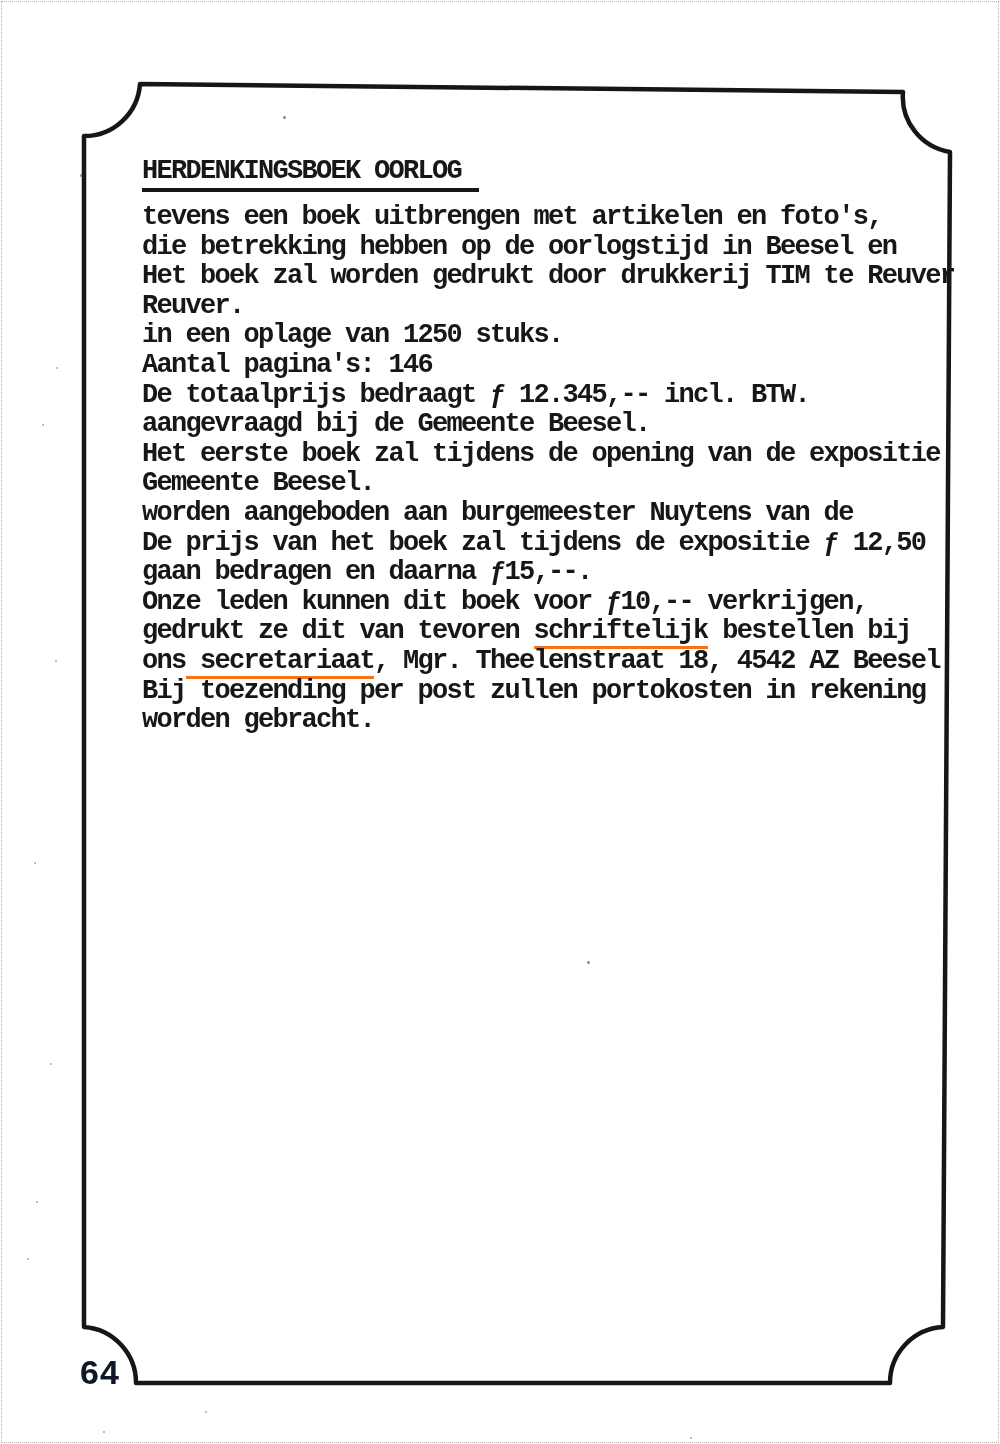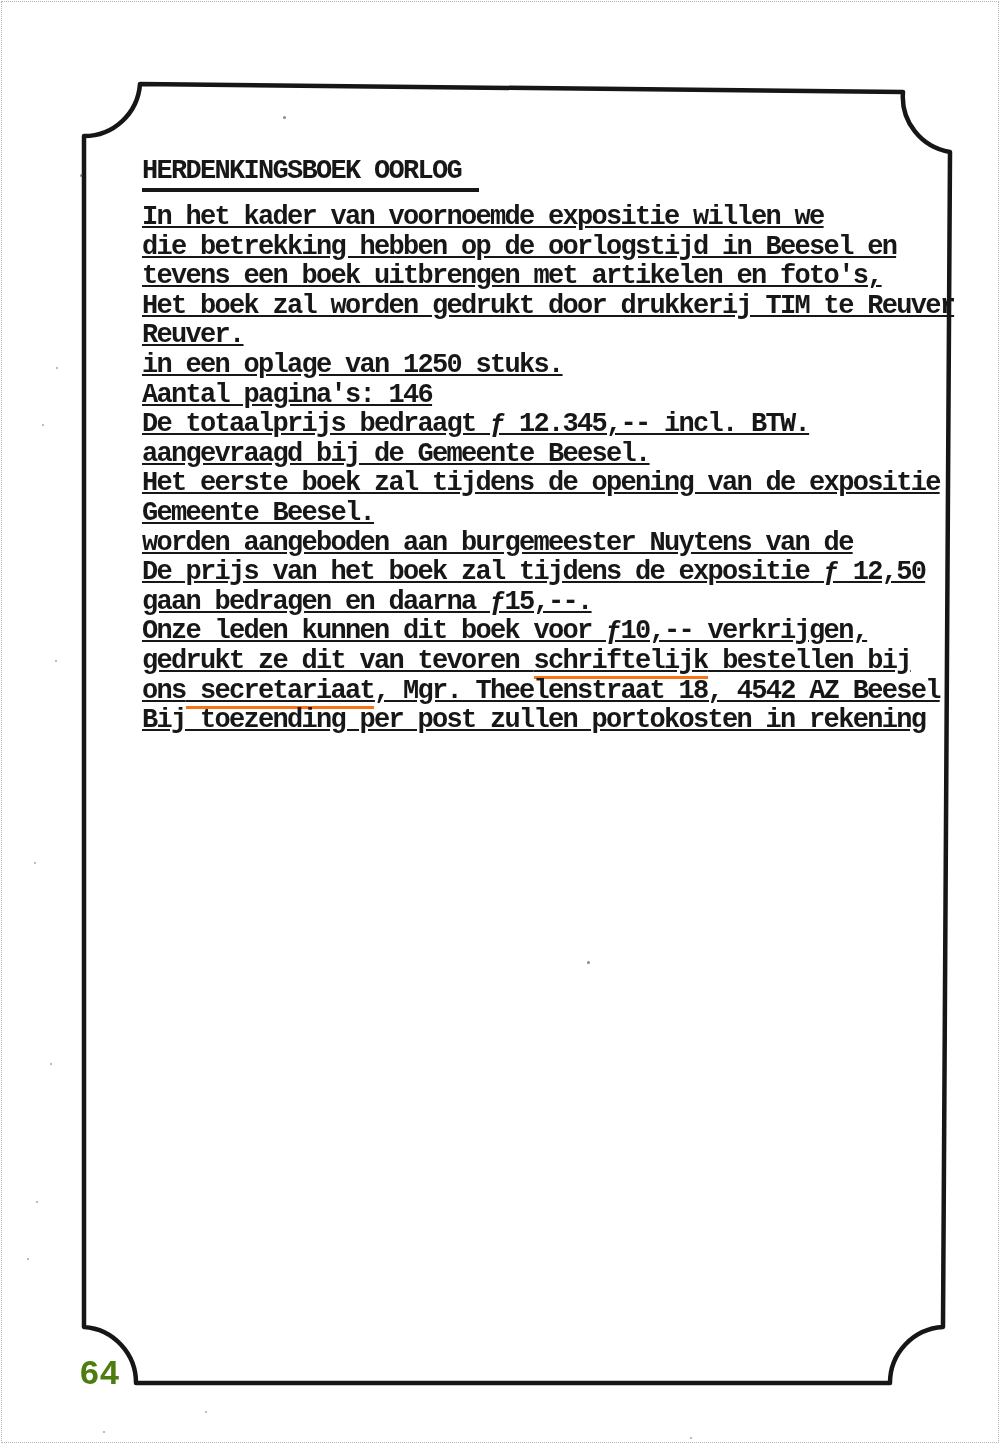--- a/index.html
+++ b/index.html
@@ -27,21 +27,21 @@
   }
   .body-text{
     font:700 27px/29.6px "Liberation Mono","DejaVu Sans Mono",monospace;
     letter-spacing:-1.7px;
   }
   .line{white-space:pre;height:29.6px;}
   .line .u{border-bottom:3px solid #f97316;}
   .page-number{
     position:absolute;left:80px;top:1355px;
     font:700 34px/1 "Liberation Sans","DejaVu Sans",sans-serif;
-    color:#4d7c0f;letter-spacing:1px;
+    color:#0f172a;letter-spacing:1px;
   }
   .sp{position:absolute;width:3px;height:3px;background:#3c3c3c;border-radius:50%;opacity:.6;}
   .sp.s2{width:2px;height:2px;opacity:.45;}
 </style>
 </head>
 <body>
 
 <div class="page">
 
   <div class="scan-edge"></div>
@@ -50,41 +50,41 @@
     <path d="M 140,84 L 903,92
              A 56 56 0 0 0 950,152
              L 943,1327
              A 56 56 0 0 0 890,1383
              L 136,1383
              A 56 56 0 0 0 84,1327
              L 84,136
              A 56 56 0 0 0 140,84 Z" fill="none" stroke="#161616" stroke-width="4.5" stroke-linecap="round" stroke-linejoin="round"></path>
   </svg>
 
-  <div class="content" style="color: rgb(23, 23, 23); text-decoration: underline;">
+  <div class="content" style="color: rgb(23, 23, 23);">
     <h1 class="heading">HERDENKINGSBOEK OORLOG</h1>
     <div class="body-text">
-        <div class="line"><span>In het kader van voornoemde expositie willen we</span></div>
+        <div class="line"><span>tevens een boek uitbrengen met artikelen en foto's,</span></div>
         <div class="line"><span>die betrekking hebben op de oorlogstijd in Beesel en</span></div>
-        <div class="line"><span>tevens een boek uitbrengen met artikelen en foto's,</span></div>
         <div class="line"><span>Het boek zal worden gedrukt door drukkerij TIM te Reuver</span></div>
         <div class="line"><span>Reuver.</span></div>
         <div class="line"><span>in een oplage van 1250 stuks.</span></div>
         <div class="line"><span>Aantal pagina's: 146</span></div>
         <div class="line"><span>De totaalprijs bedraagt ƒ 12.345,-- incl. BTW.</span></div>
         <div class="line"><span>aangevraagd bij de Gemeente Beesel.</span></div>
         <div class="line"><span>Het eerste boek zal tijdens de opening van de expositie</span></div>
         <div class="line"><span>Gemeente Beesel.</span></div>
         <div class="line"><span>worden aangeboden aan burgemeester Nuytens van de</span></div>
         <div class="line"><span>De prijs van het boek zal tijdens de expositie ƒ 12,50</span></div>
         <div class="line"><span>gaan bedragen en daarna ƒ15,--.</span></div>
         <div class="line"><span>Onze leden kunnen dit boek voor ƒ10,-- verkrijgen,</span></div>
         <div class="line"><span>gedrukt ze dit van tevoren </span><span class="u">schriftelijk</span><span> bestellen bij</span></div>
         <div class="line"><span>ons</span><span class="u"> secretariaat</span><span>, Mgr. Theelenstraat 18, 4542 AZ Beesel</span></div>
         <div class="line"><span>Bij toezending per post zullen portokosten in rekening</span></div>
+        <div class="line"><span>worden gebracht.</span></div>
       </div>
   </div>
 
   <div class="page-number">64</div>
 
   <i class="sp" style="left:283px;top:116px;"></i>
   <i class="sp" style="left:80px;top:174px;"></i>
   <i class="sp s2" style="left:56px;top:367px;"></i>
   <i class="sp s2" style="left:42px;top:424px;"></i>
   <i class="sp s2" style="left:55px;top:660px;"></i>

